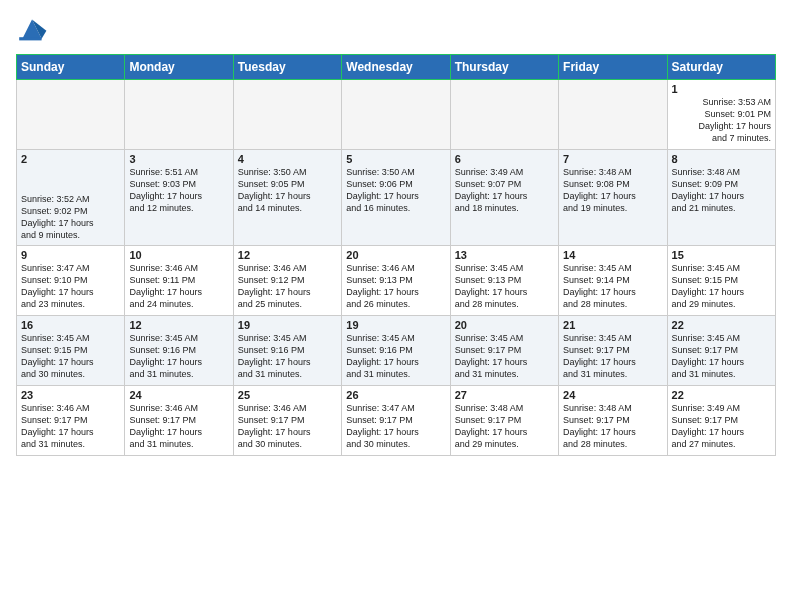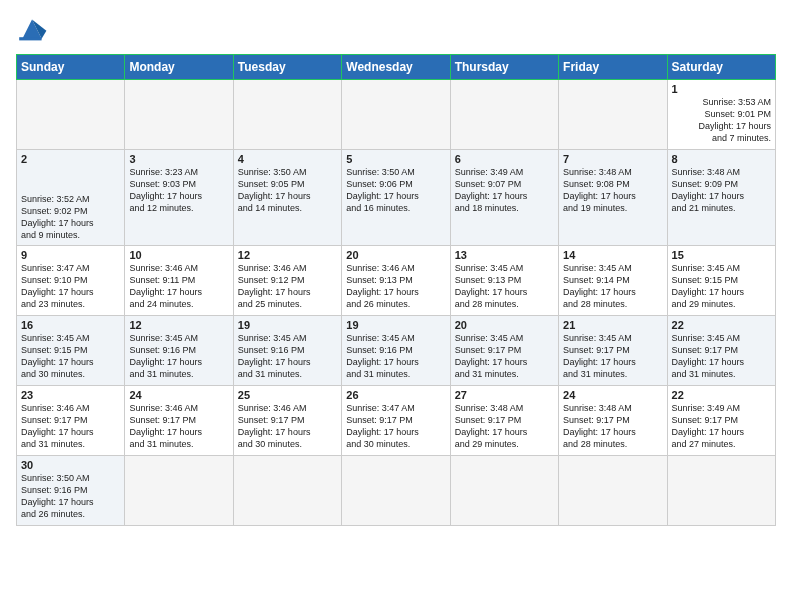--- a/index.html
+++ b/index.html
@@ -139,21 +139,21 @@
       <tr class="row-shade">
         <td>
           <span class="day-num">2</span>
           <div class="day-info" style="white-space: pre-line; margin-top: 28px;">Sunrise: 3:52 AM
 Sunset: 9:02 PM
 Daylight: 17 hours
 and 9 minutes.</div>
         </td>
         <td>
           <span class="day-num">3</span>
-          <div class="day-info" style="white-space: pre-line;">Sunrise: 3:23 AM
+          <div class="day-info" style="white-space: pre-line;">Sunrise: 5:51 AM
 Sunset: 9:03 PM
 Daylight: 17 hours
 and 12 minutes.</div>
         </td>
         <td>
           <span class="day-num">4</span>
           <div class="day-info" style="white-space: pre-line;">Sunrise: 3:50 AM
 Sunset: 9:05 PM
 Daylight: 17 hours
 and 14 minutes.</div>
@@ -332,30 +332,15 @@
 Daylight: 17 hours
 and 28 minutes.</div>
         </td>
         <td>
           <span class="day-num">22</span>
           <div class="day-info" style="white-space: pre-line;">Sunrise: 3:49 AM
 Sunset: 9:17 PM
 Daylight: 17 hours
 and 27 minutes.</div>
         </td>
-      </tr>
-      <tr class="row-shade">
-        <td>
-          <span class="day-num">30</span>
-          <div class="day-info" style="white-space: pre-line;">Sunrise: 3:50 AM
-Sunset: 9:16 PM
-Daylight: 17 hours
-and 26 minutes.</div>
-        </td>
-        <td class="empty"></td>
-        <td class="empty"></td>
-        <td class="empty"></td>
-        <td class="empty"></td>
-        <td class="empty"></td>
-        <td class="empty"></td>
       </tr>
     </tbody>
 </table>
 
 </body></html>

